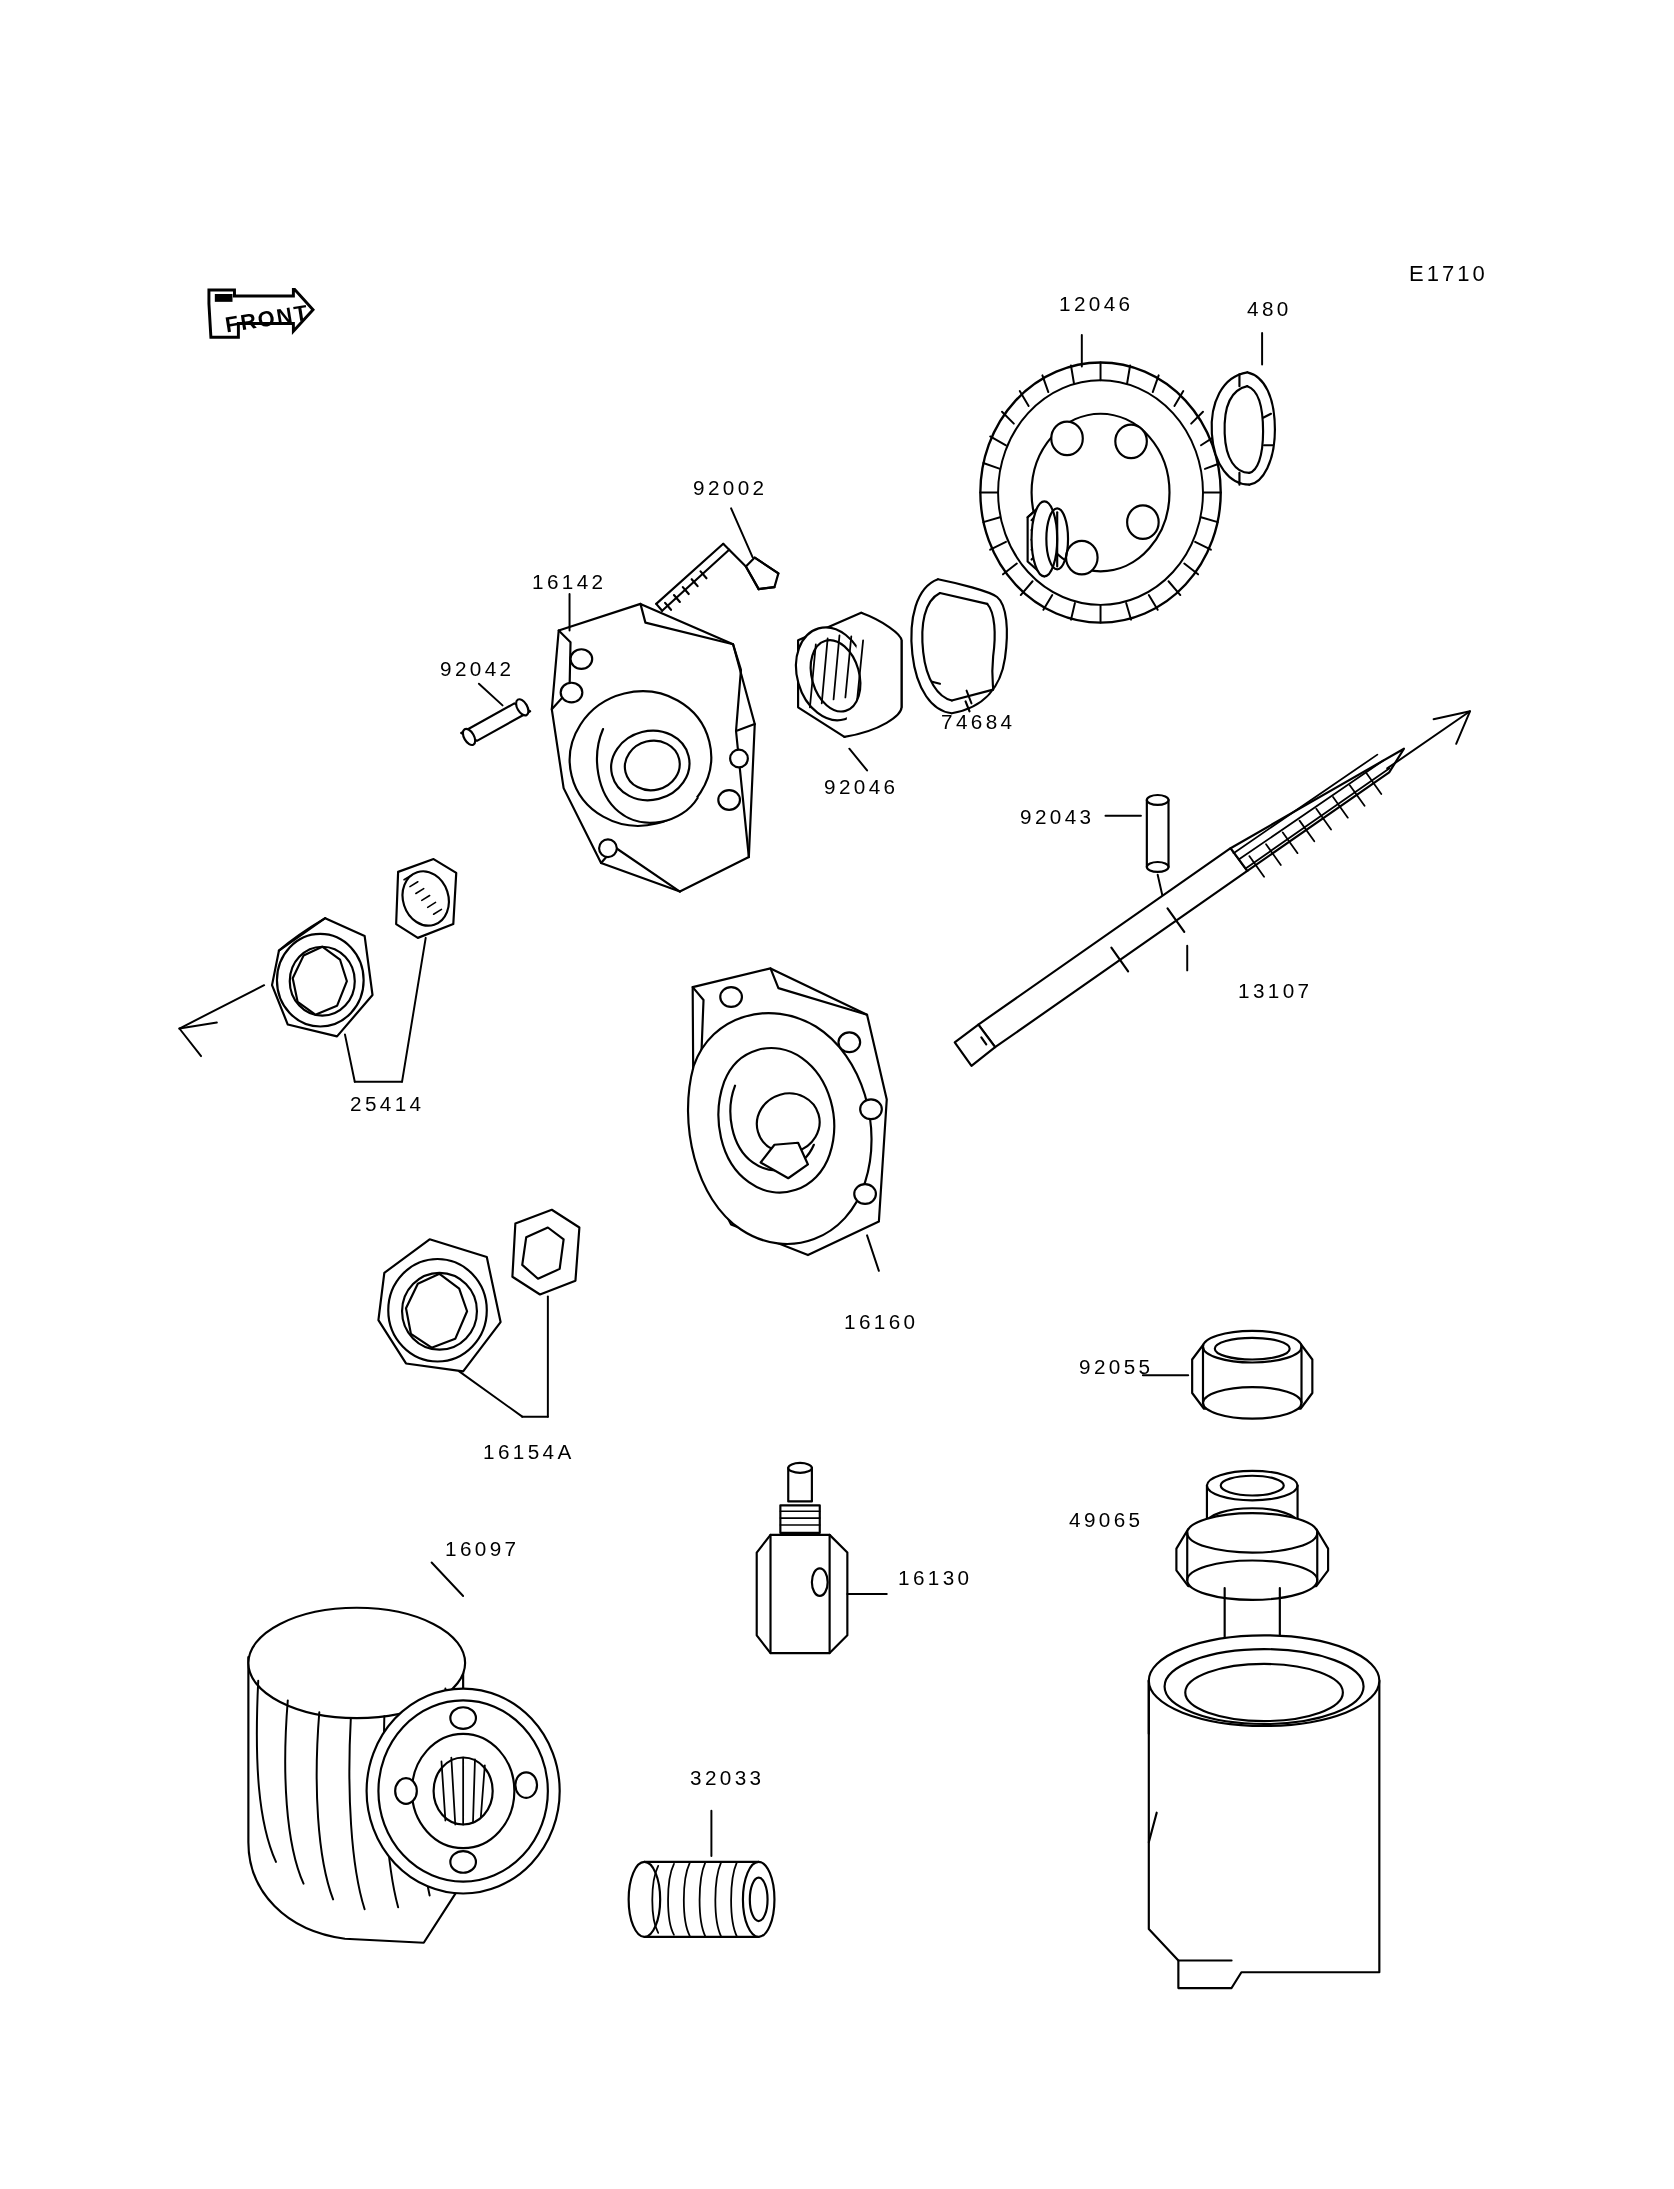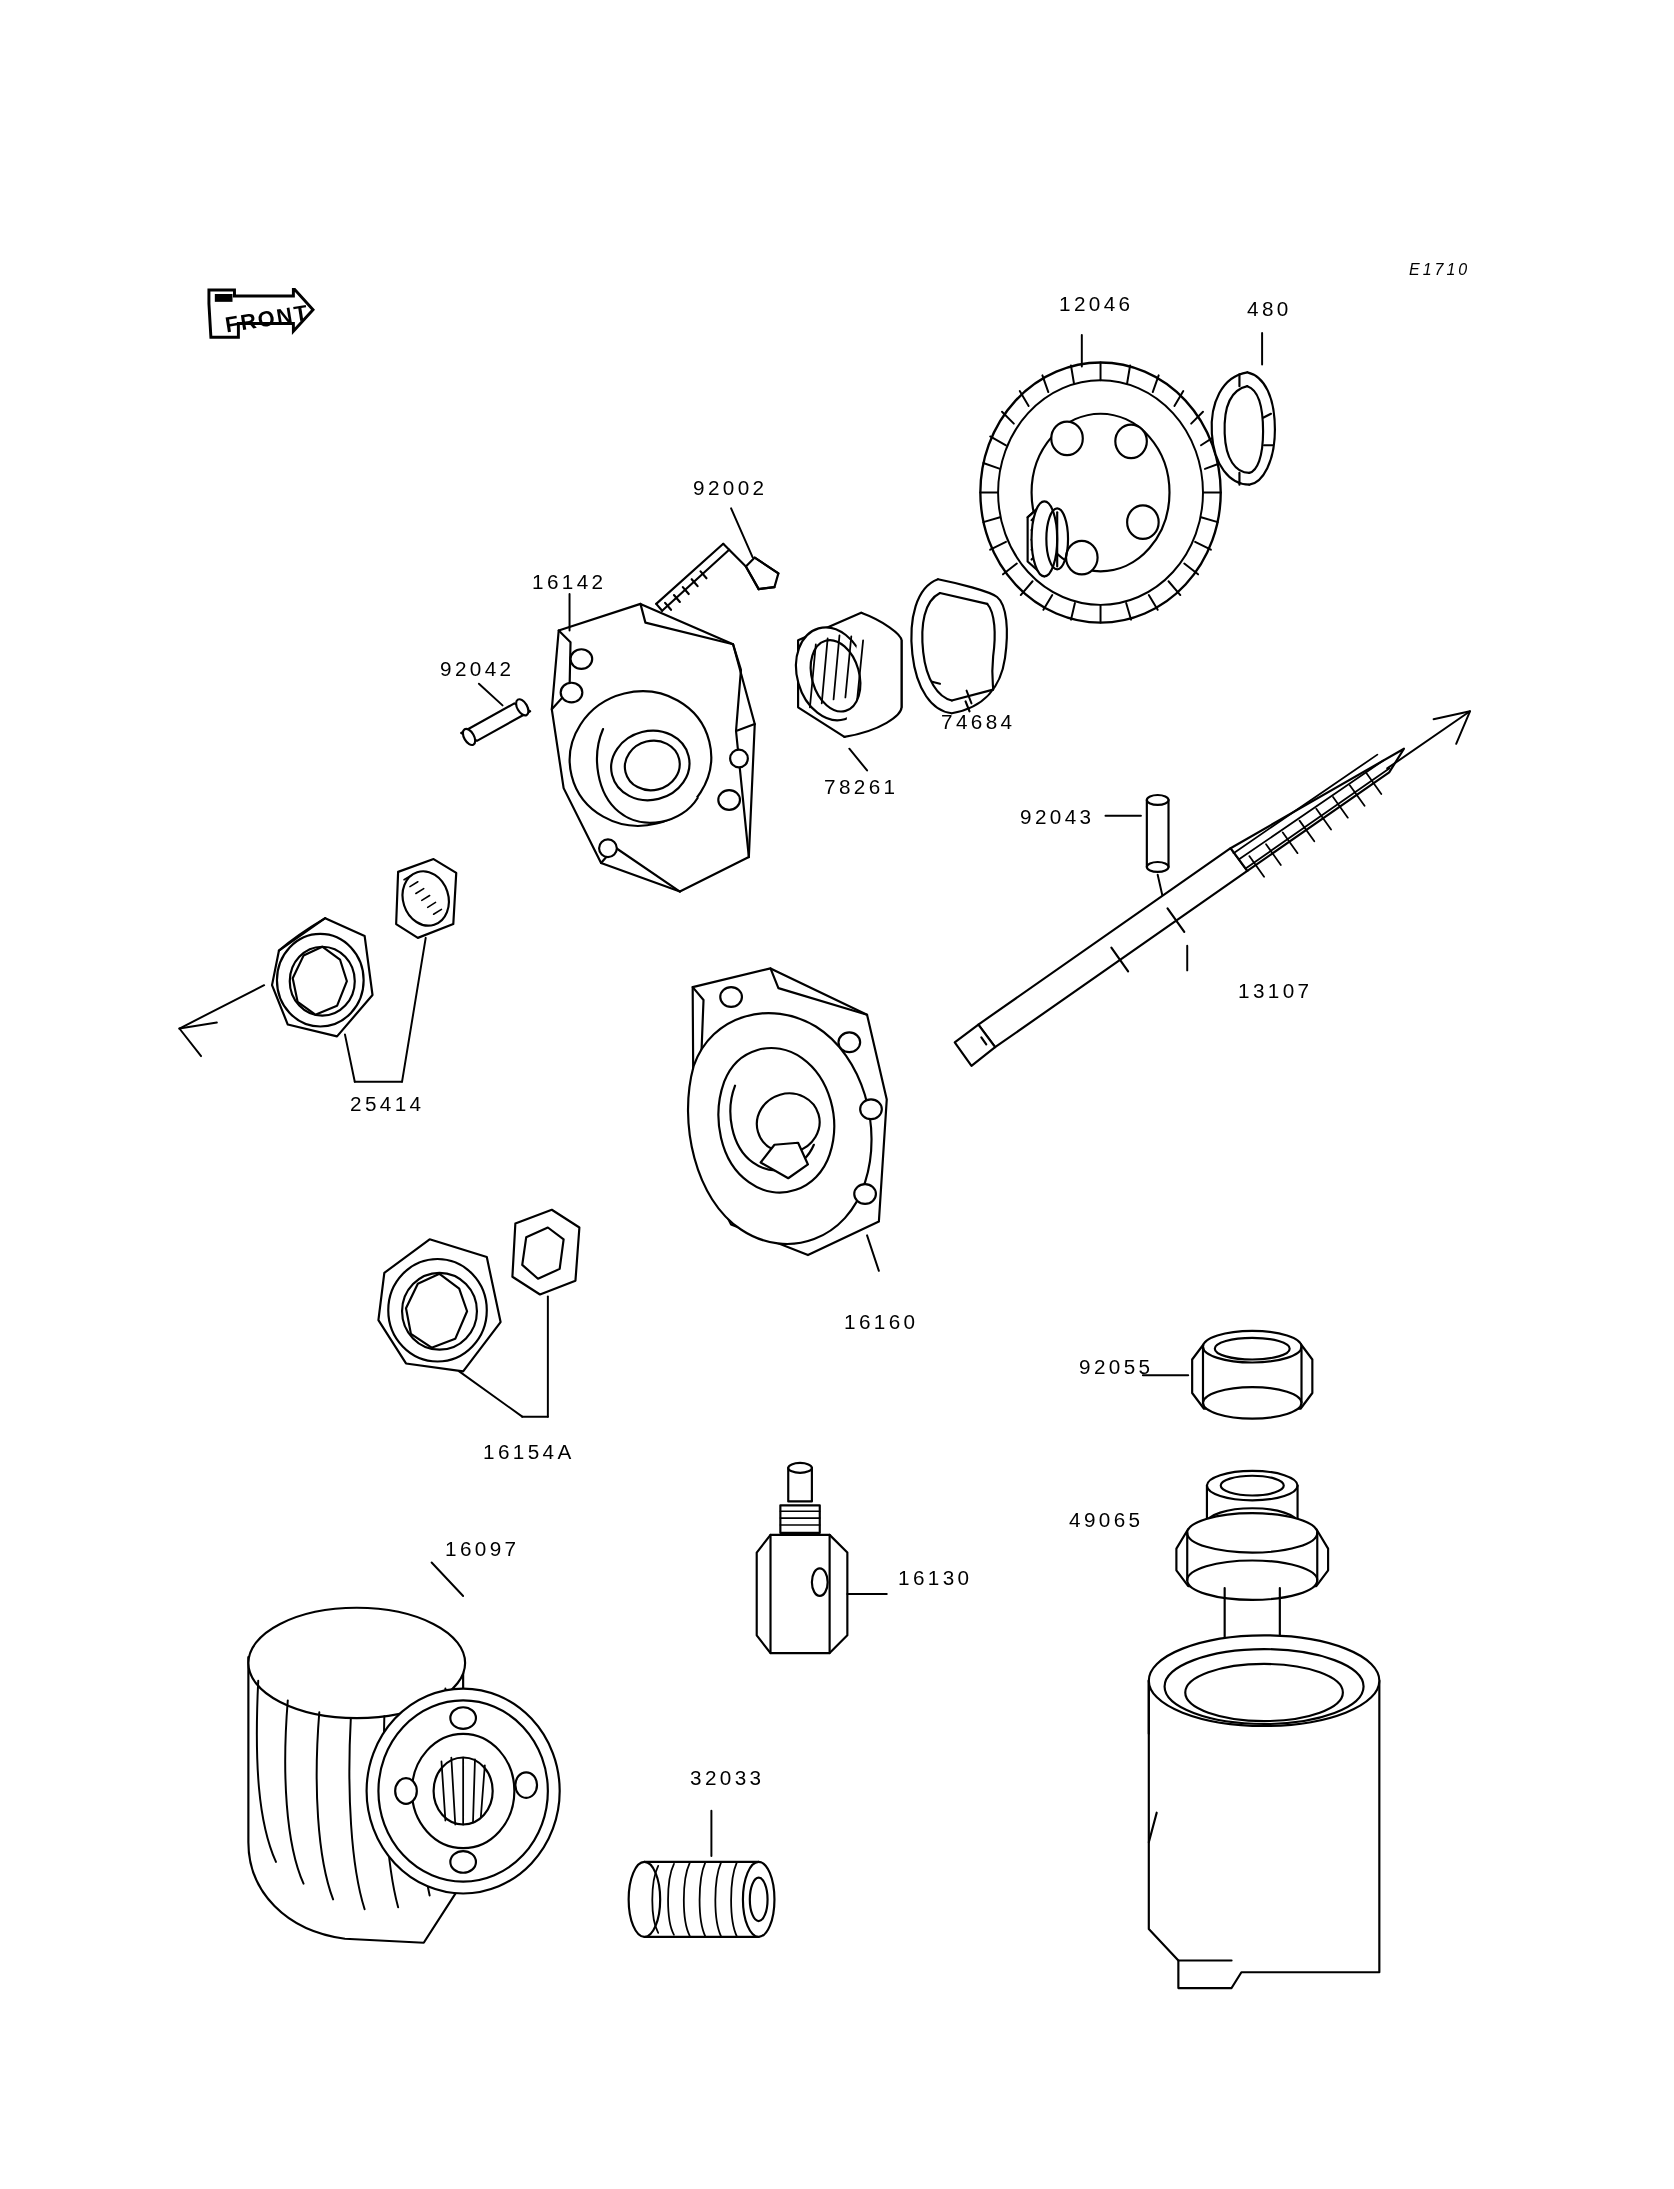--- a/index.html
+++ b/index.html
@@ -26,25 +26,24 @@
     font-family: "Liberation Sans", sans-serif;
     font-size: 20.7px;
     letter-spacing: 3.4px;
     font-weight: 500;
     color: #000;
     white-space: nowrap;
   }
   .sheetcode {
     position: absolute;
     font-family: "Liberation Sans", sans-serif;
-    font-size: 16px;
+    font-size: 22px;
     letter-spacing: 3px;
     color: #000;
     white-space: nowrap;
-    font-style: italic;
   }
   .front-badge {
     position: absolute;
     left: 205px;
     top: 288px;
     width: 110px;
     height: 65px;
   }
   .front-badge .ftext {
     position: absolute;
@@ -405,21 +404,21 @@
 
     </g>
   </svg>
 
   <div class="label" style="left:1059px; top:292px;">12046</div>
   <div class="label" style="left:1247px; top:297px;">480</div>
   <div class="label" style="left:693px;  top:476px;">92002</div>
   <div class="label" style="left:532px;  top:570px;">16142</div>
   <div class="label" style="left:440px;  top:657px;">92042</div>
   <div class="label" style="left:941px;  top:710px;">74684</div>
-  <div class="label" style="left:824px;  top:775px;">78261</div>
+  <div class="label" style="left:824px;  top:775px;">92046</div>
   <div class="label" style="left:1020px; top:805px;">92043</div>
   <div class="label" style="left:1238px; top:979px;">13107</div>
   <div class="label" style="left:350px;  top:1092px;">25414</div>
   <div class="label" style="left:844px;  top:1286px;margin-top:24px;">16160</div>
   <div class="label" style="left:483px;  top:1440px;">16154A</div>
   <div class="label" style="left:1079px; top:1355px;text-align:center;">92055</div>
   <div class="label" style="left:1069px; top:1508px;">49065</div>
   <div class="label" style="left:445px;  top:1537px;">16097</div>
   <div class="label" style="left:898px;  top:1566px;text-align:right;">16130</div>
   <div class="label" style="left:690px;  top:1766px;">32033</div>

